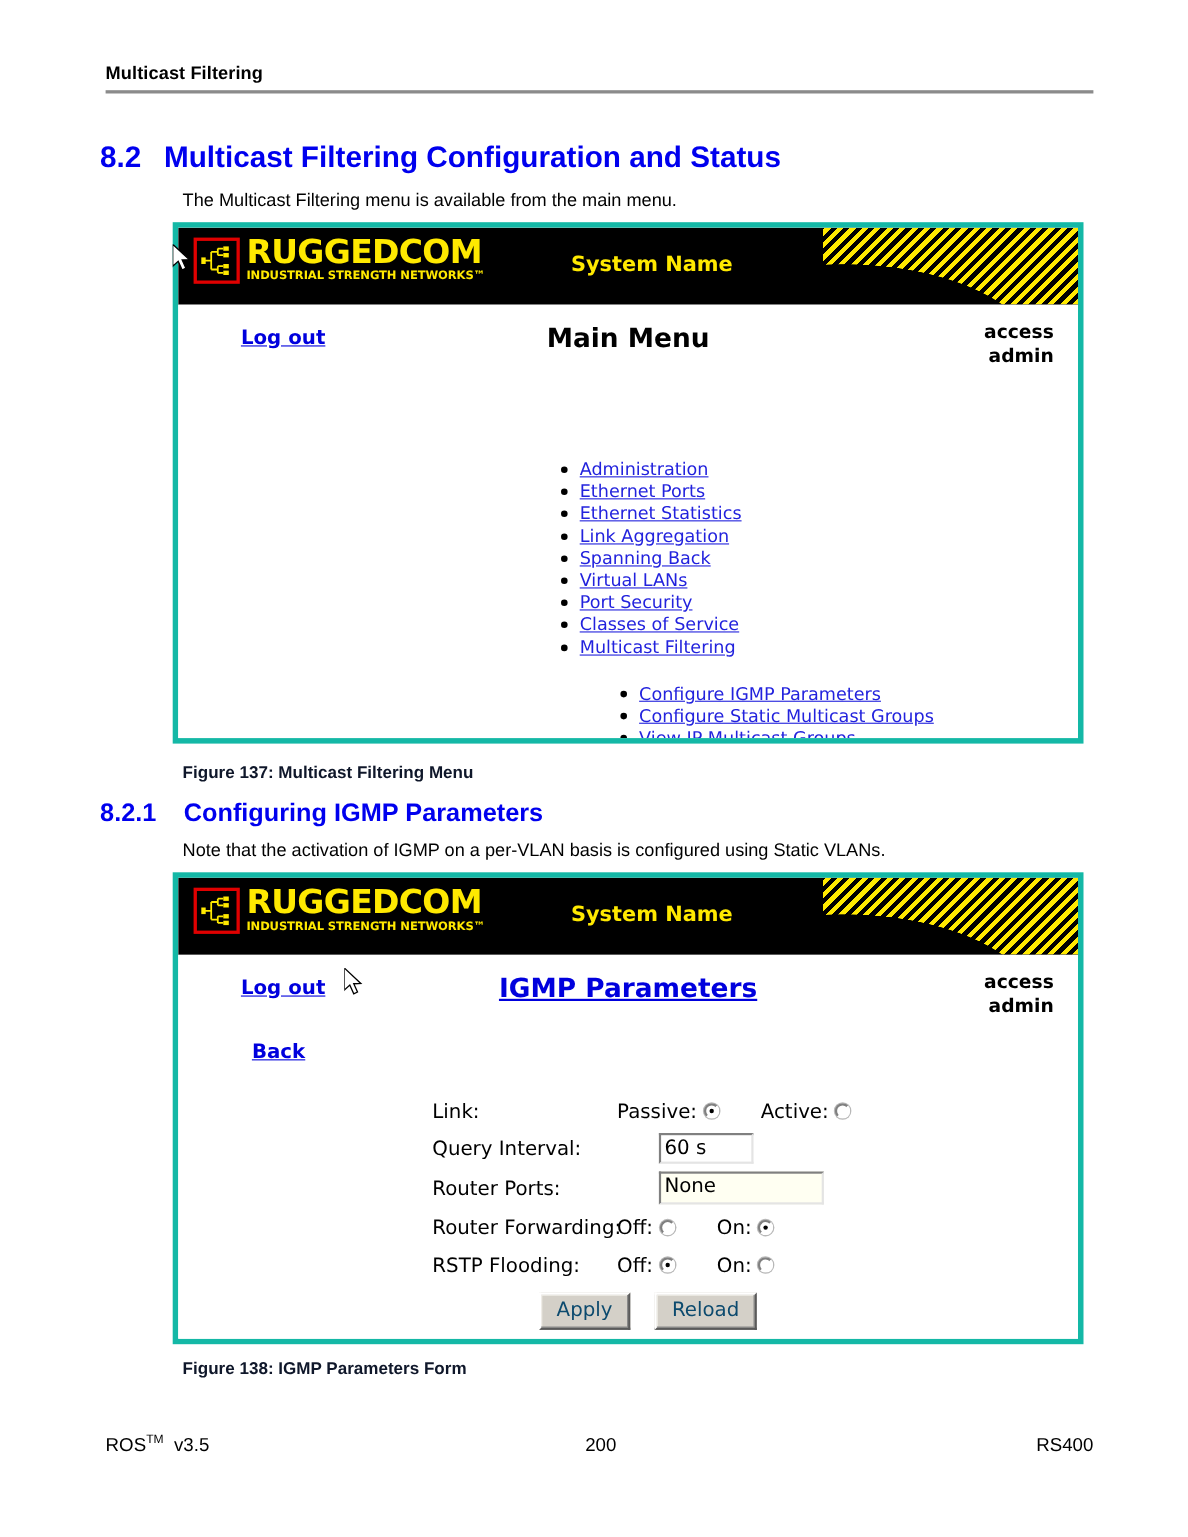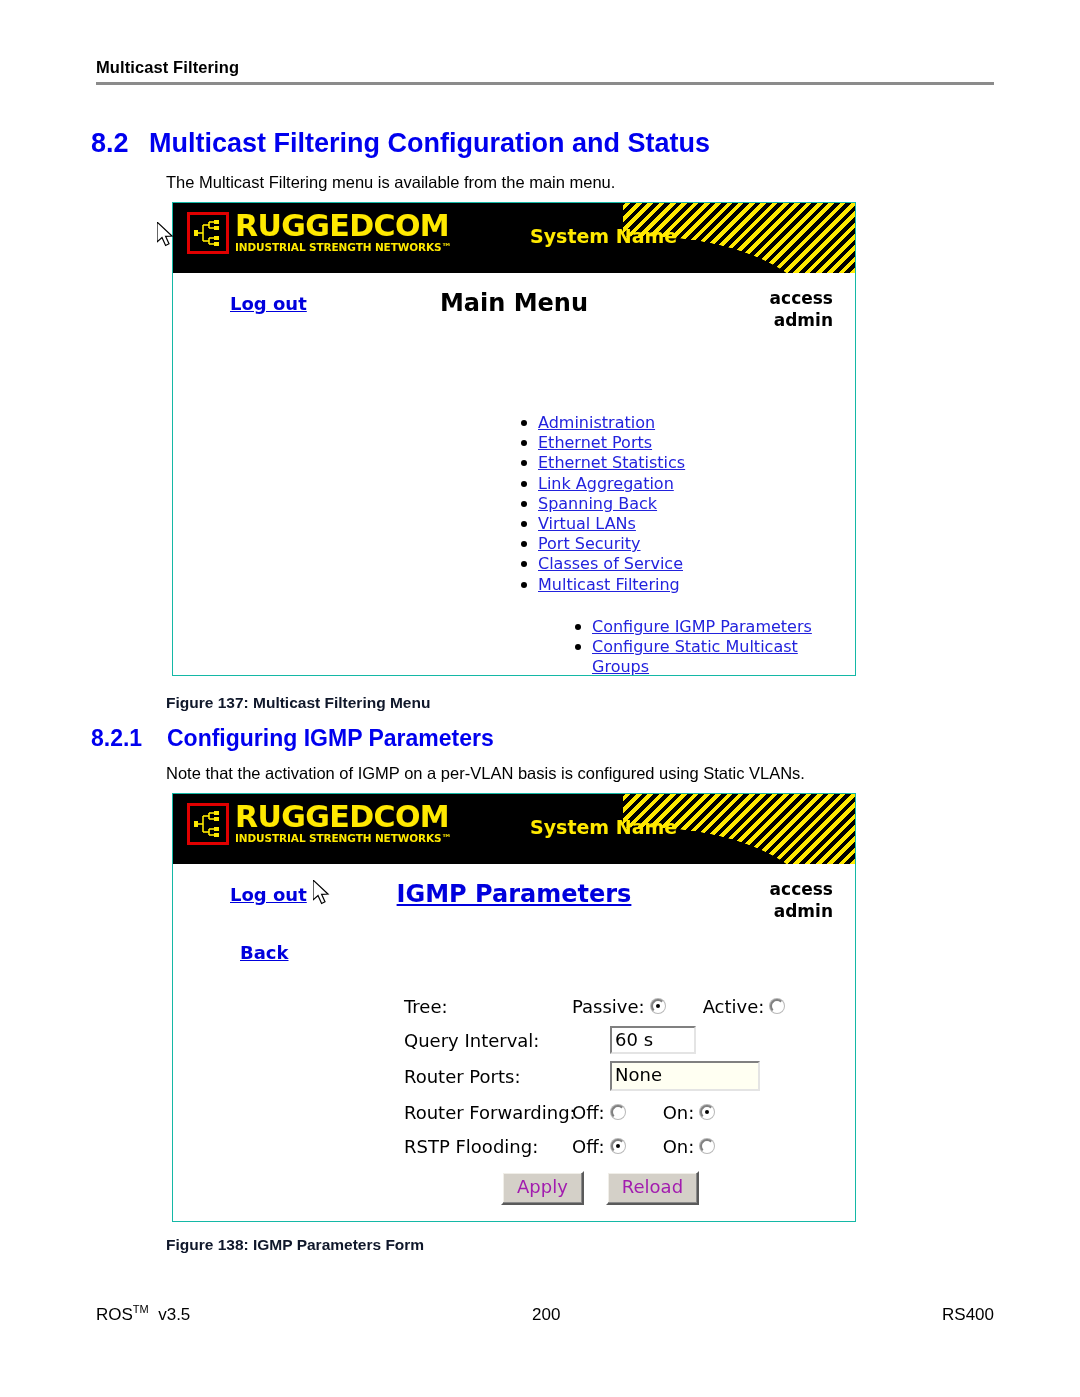--- a/index.html
+++ b/index.html
@@ -71,23 +71,23 @@
     left: 166px;
     font-size: 15.5px;
     font-weight: bold;
     color: #0f172a;
     white-space: nowrap;
   }
 
   
   .shot {
     position: absolute;
-    left: 172px;
-    width: 684px;
-    border: 1px solid #14b8a6;
+    left: 157px;
+    width: 828px;
+    border: 5px solid #14b8a6;
     background: #ffffff;
     box-sizing: border-box;
     overflow: hidden;
   }
 
   .banner {
     position: relative;
     height: 70px;
     background: #000000;
     overflow: hidden;
@@ -274,21 +274,21 @@
     display: flex;
     gap: 22px;
   }
   .btn {
     background: #d4d0c8;
     border: 2px solid;
     border-color: #ffffff #5a5a5a #5a5a5a #ffffff;
     box-shadow: inset -1px -1px 0 #8a8a8a, inset 1px 1px 0 #f0eee8;
     font-size: 18px;
     font-family: "DejaVu Sans", sans-serif;
-    color: #a21caf;
+    color: #0c4a6e;
     padding: 3px 14px 5px 14px;
     line-height: 22px;
   }
 
   
   .footer {
     position: absolute;
     left: 96px;
     top: 1303px;
     width: 898px;
@@ -436,21 +436,21 @@
     <div class="ui-title linked" style="top:16px">IGMP Parameters</div>
     <div class="access-box" style="top:14px">
       <div>access</div>
       <div>admin</div>
     </div>
     <a class="back-link" style="left:52px; top:78px">Back</a>
 
     <div class="form-grid" style="left:231px; top:125px">
 
       <div class="form-row">
-        <div class="f-label">Tree:</div>
+        <div class="f-label">Link:</div>
         <div class="f-ctrl">
           <span class="opt-label">Passive:</span>
           <span class="radio on"></span>
           <span class="gap"></span>
           <span class="opt-label">Active:</span>
           <span class="radio"></span>
         </div>
       </div>
 
       <div class="form-row">

